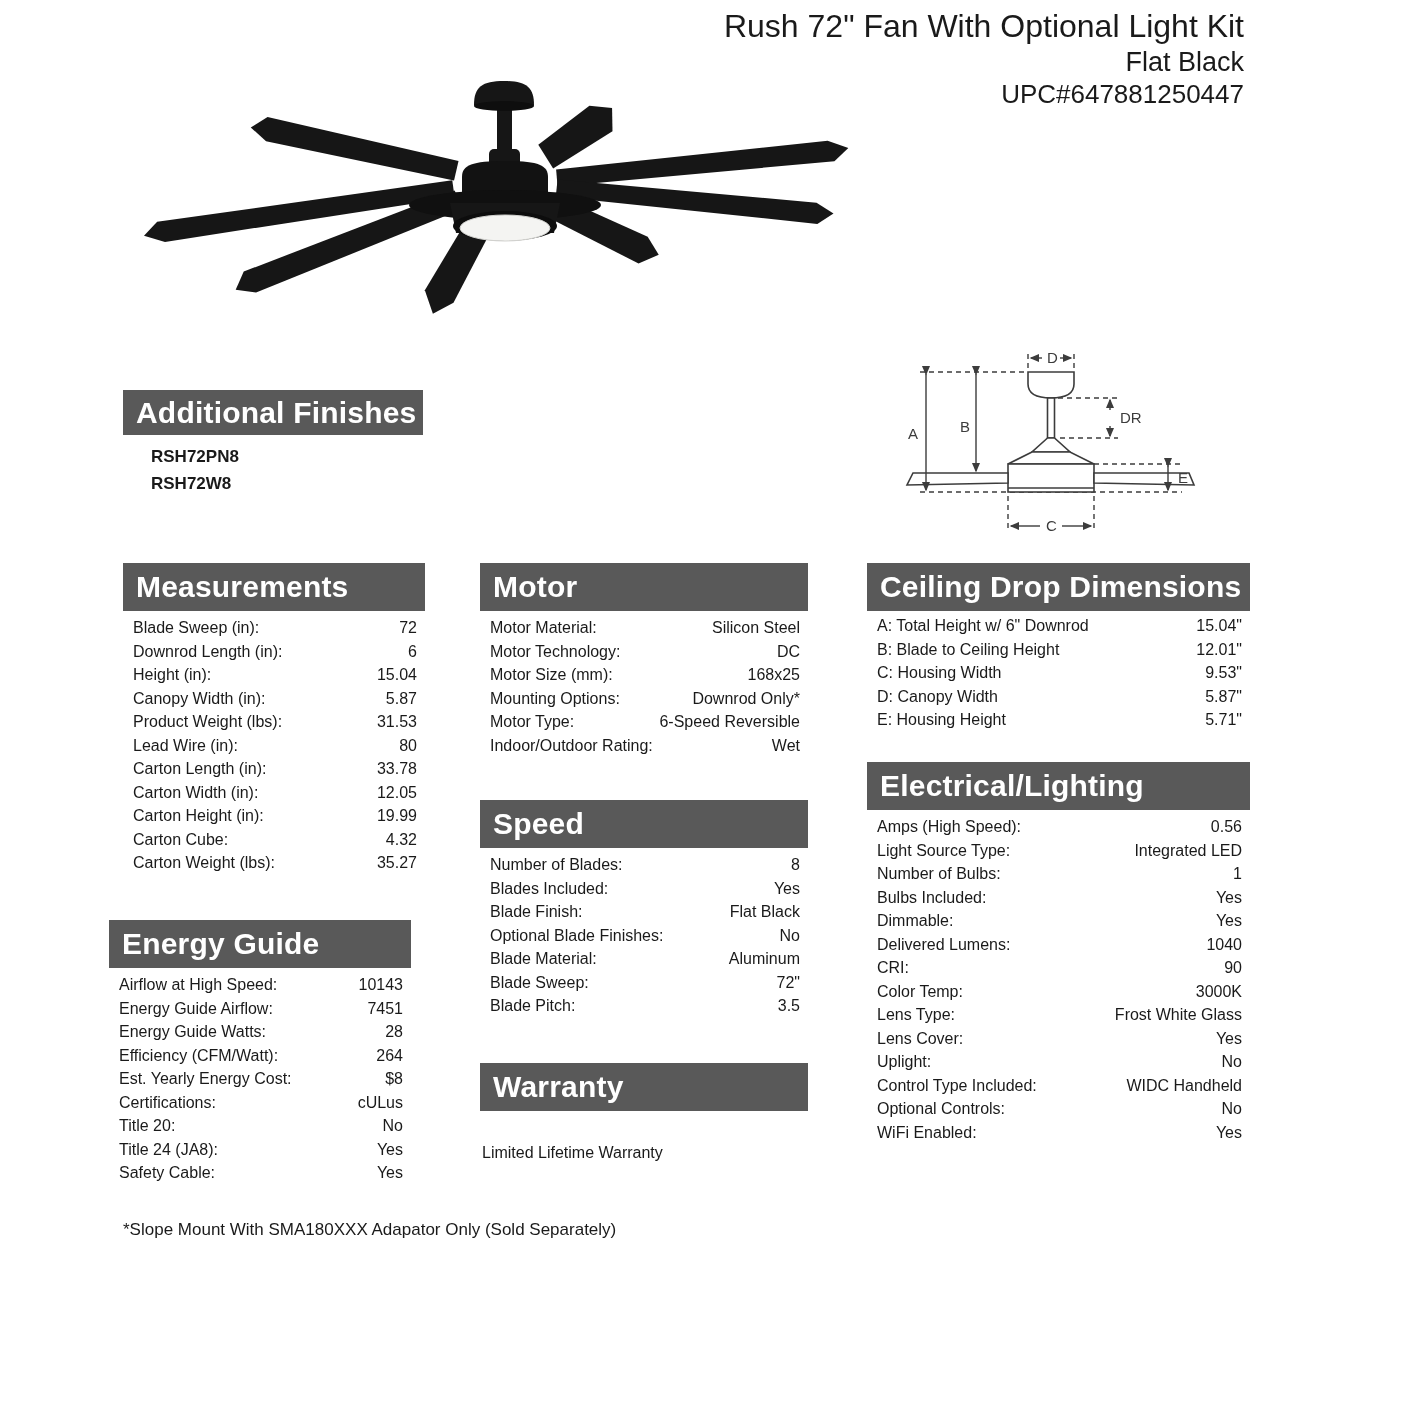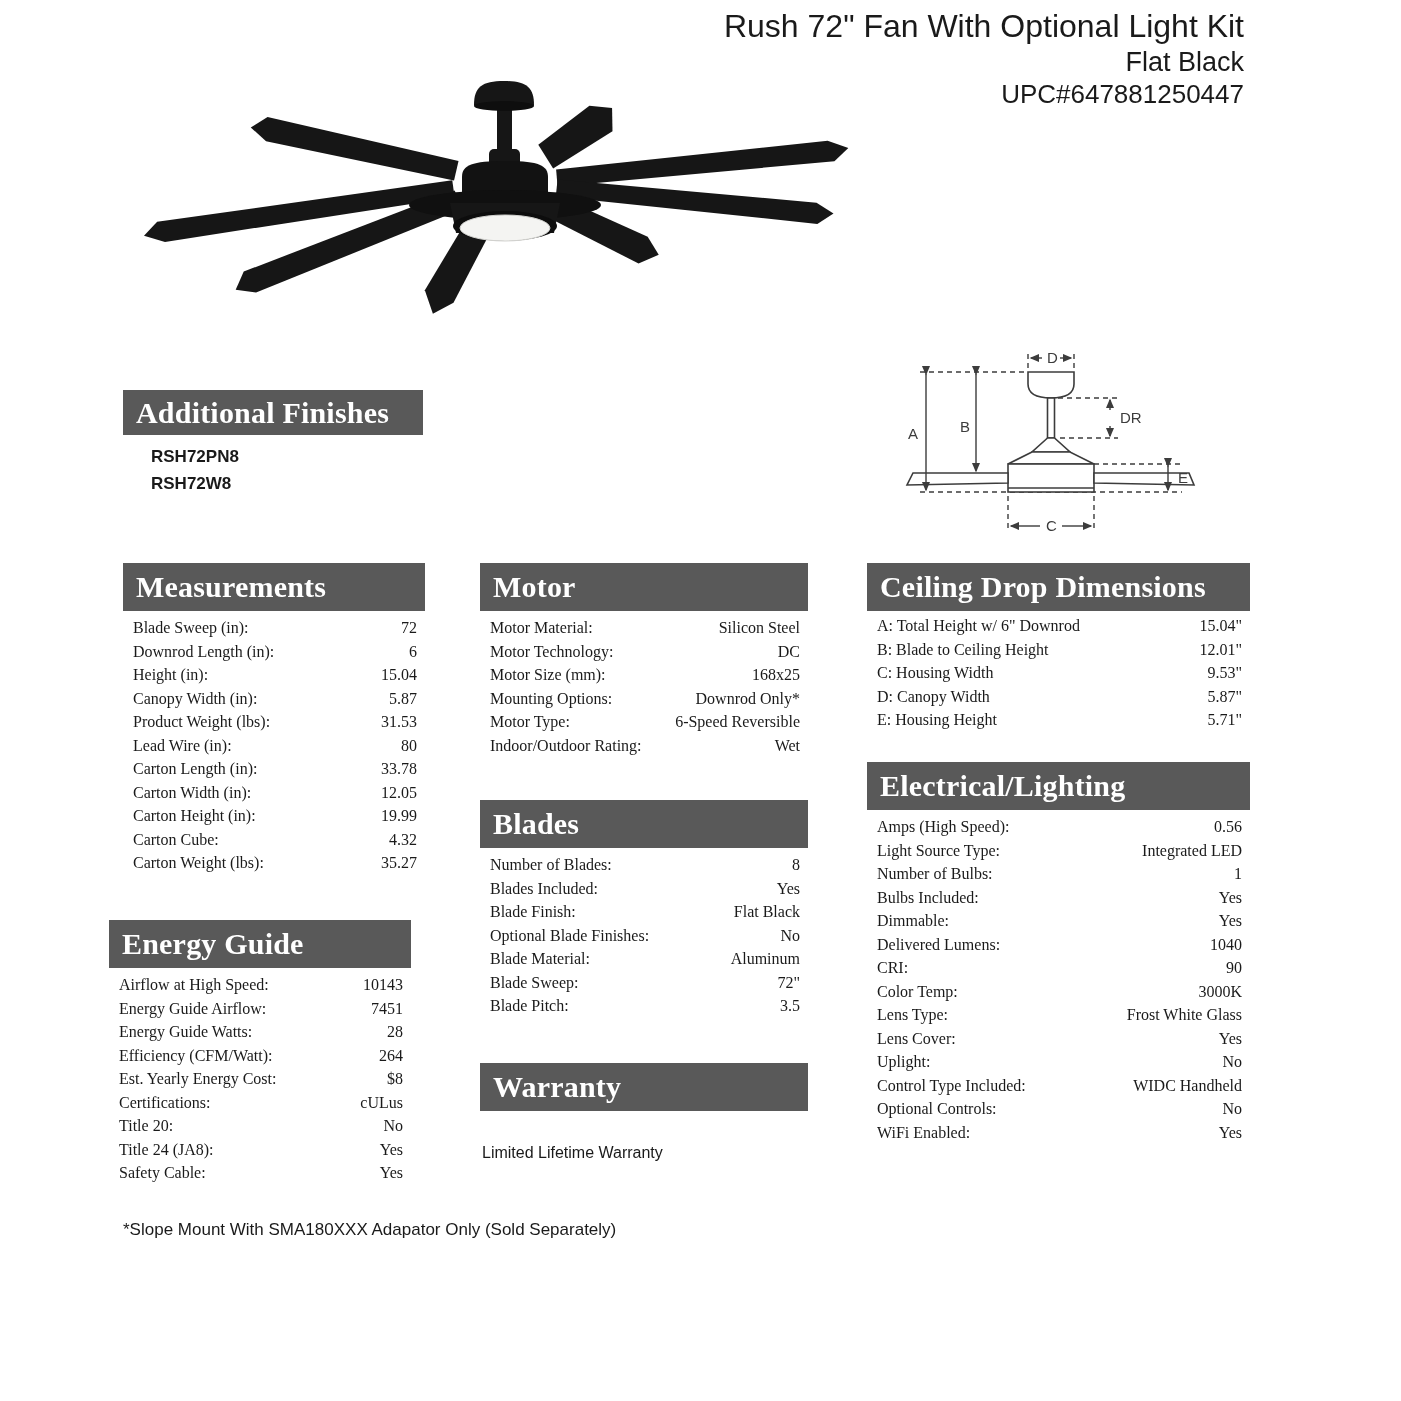--- a/index.html
+++ b/index.html
@@ -19,24 +19,24 @@
   }
   .title-block{position:absolute;top:6px;right:157px;text-align:right;}
   .title-block .title{font-size:32px;font-weight:400;line-height:40px;white-space:nowrap;}
   .title-block .finish{font-size:27px;font-weight:400;line-height:33px;}
   .title-block .upc{font-size:26px;font-weight:400;line-height:31px;}
 
   .panel{position:absolute;}
   .bar{
     background:var(--header-bg);color:var(--header-text);
     font-size:30px;font-weight:bold;line-height:48px;height:48px;
-    padding-left:13px;letter-spacing:.2px;white-space:nowrap;overflow:hidden;font-family:Liberation Serif, serif;
+    padding-left:13px;letter-spacing:.2px;white-space:nowrap;overflow:hidden;
   }
   .rows{padding:5px 8px 0 10px;}
-  .row{display:flex;justify-content:space-between;font-size:16px;line-height:23.5px;font-family:Liberation Serif, serif;}
+  .row{display:flex;justify-content:space-between;font-size:16px;line-height:23.5px;}
   .row .lbl{white-space:nowrap;}
   .row .val{white-space:nowrap;}
 
   #panel-finishes{left:123px;top:390px;width:300px;}
   #panel-finishes .bar{height:45px;line-height:45px;}
   #panel-finishes .finish-items{padding:8px 0 0 2px;margin-left:26px;}
   .finish-item{font-size:17px;font-weight:bold;line-height:27px;}
 
   #panel-measurements{left:123px;top:563px;width:302px;}
   #panel-energy{left:109px;top:920px;width:302px;}
@@ -273,21 +273,21 @@
         <span class="val">6-Speed Reversible</span>
       </div>
         <div class="row">
         <span class="lbl">Indoor/Outdoor Rating:</span>
         <span class="val">Wet</span>
       </div>
       </div>
   </div>
 
   <div class="panel" id="panel-blades">
-    <div class="bar">Blades</div>
+    <div class="bar">Speed</div>
     <div class="rows">
 
     <div class="row">
         <span class="lbl">Number of Blades:</span>
         <span class="val">8</span>
       </div>
         <div class="row">
         <span class="lbl">Blades Included:</span>
         <span class="val">Yes</span>
       </div>

